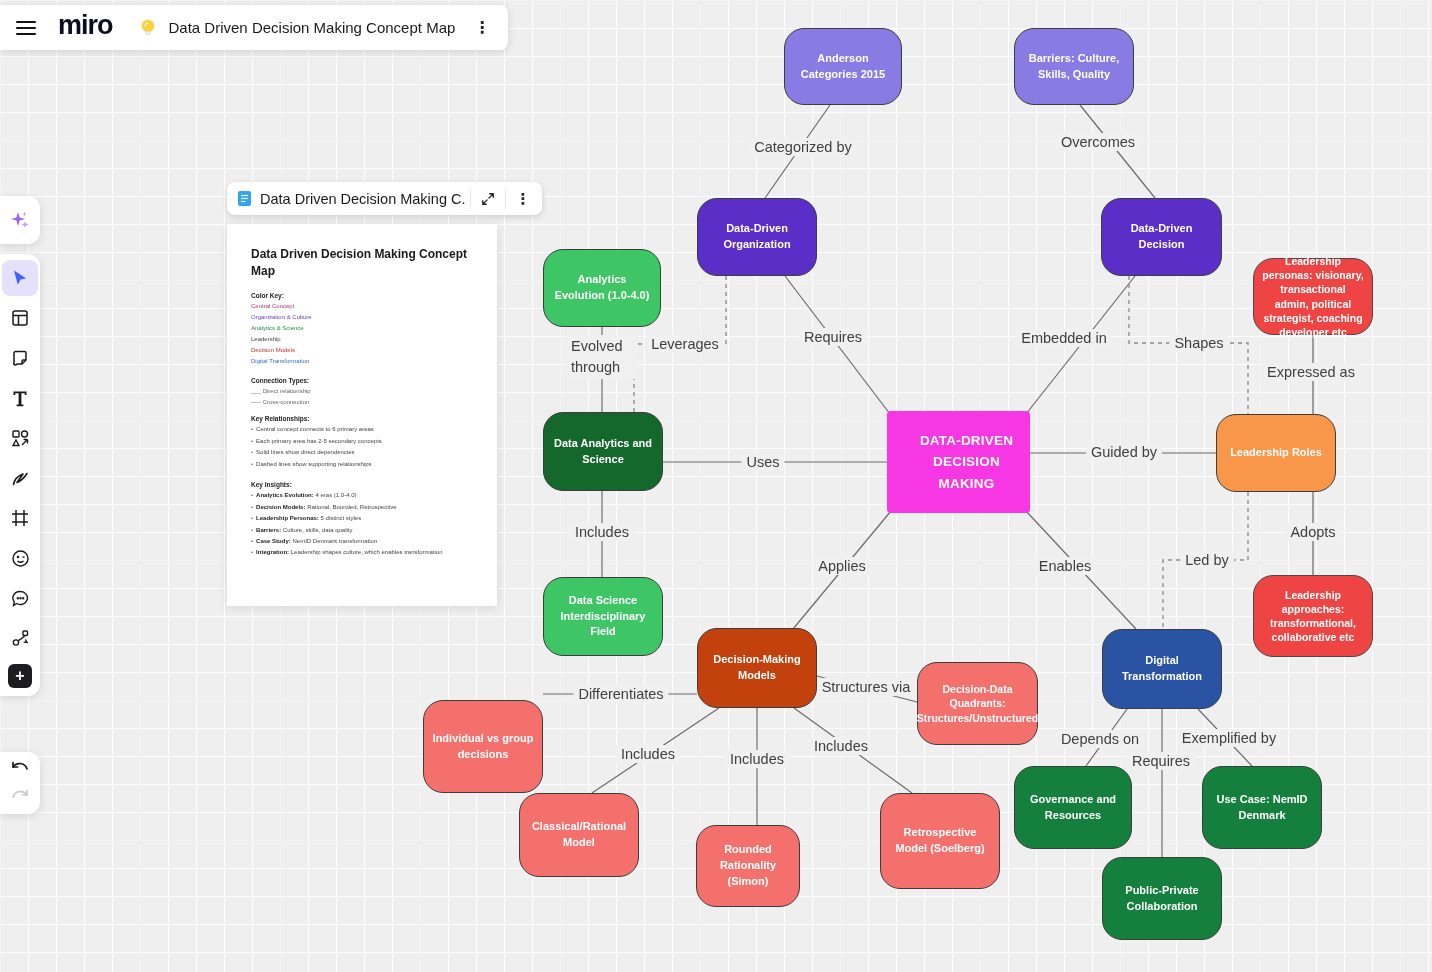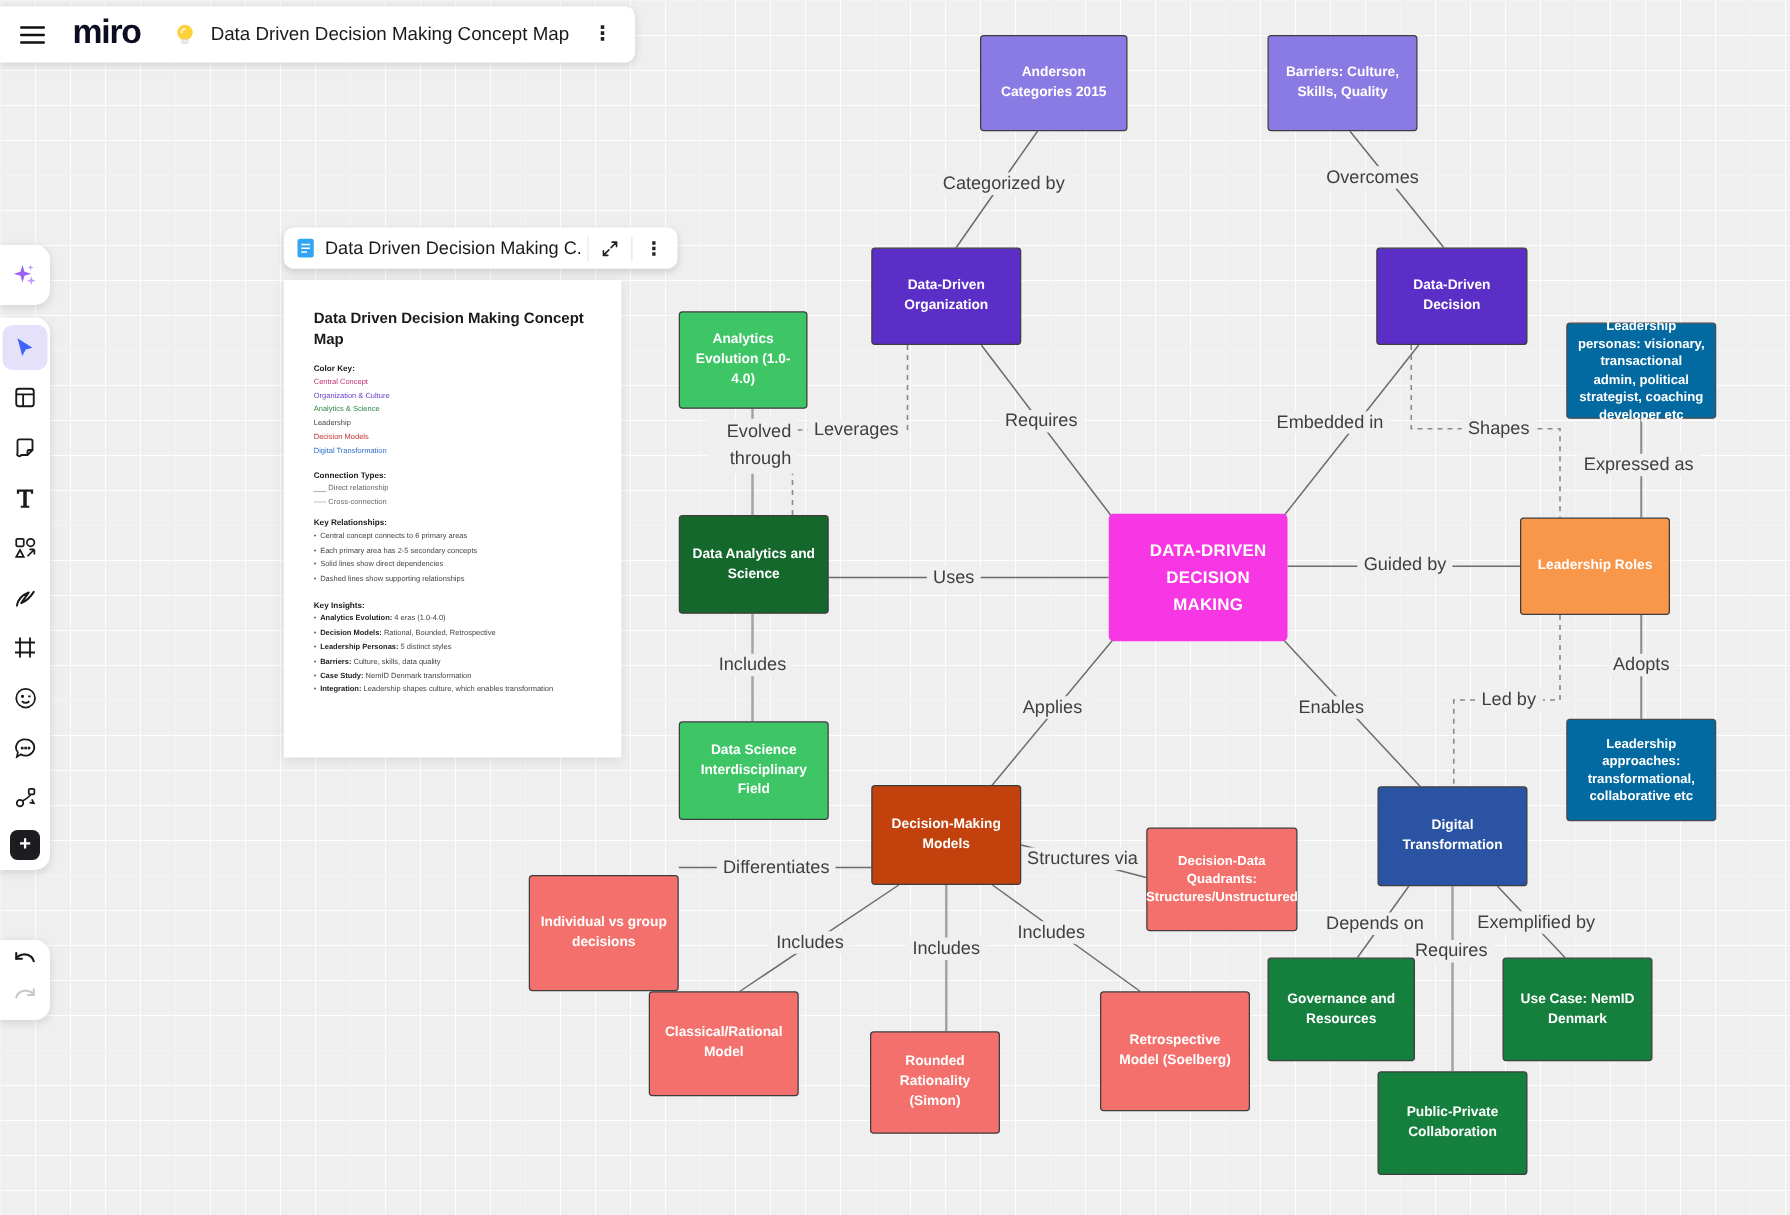--- a/index.html
+++ b/index.html
@@ -61,34 +61,34 @@
   .doc-bullet .dot { color:#5a6f8f; font-size:6px; }
   .doc-bullet b { font-weight:700; color:#222; }
 
   
   .edges-svg { position:absolute; left:0; top:0; width:1432px; height:972px; z-index:1; }
   .edge-label {
     position:absolute; transform:translate(-50%,-50%);
     font-size:14.5px; color:#3f3f3f; background:#f0f0f0;
     padding:1px 5px; white-space:nowrap; z-index:2;
   }
-  .edge-label.wrap { white-space:normal; width:72px; text-align:right; line-height:1.45; }
+  .edge-label.wrap { white-space:normal; width:72px; text-align:left; line-height:1.45; }
 
   .node {
-    position:absolute; z-index:3; border:1.5px solid #3d3d3d; border-radius:3px;
+    position:absolute; z-index:3; border:1.5px solid #3d3d3d; border-radius:20px;
     display:flex; align-items:center; justify-content:center; text-align:center;
     color:#fff; font-size:11px; font-weight:600; line-height:1.45; padding:6px 8px;
     cursor:pointer;
   }
   .c-lpurple { background:#8a7ae4; }
   .c-purple  { background:#5b2ec8; }
   .c-green   { background:#3ec566; }
   .c-dgreen  { background:#15682c; }
   .c-orange  { background:#f8964a; }
-  .c-peach   { background:#0369a1; border-color:#4a4a4a; }
+  .c-peach   { background:#ef4444; border-color:#4a4a4a; }
   .c-salmon  { background:#f4706c; }
   .c-dred    { background:#c2410c; }
   .c-dblue   { background:#2a54a3; }
   .c-blue    { background:#15803d; }
   .node.small { font-size:10.5px; font-weight:600; line-height:1.35; }
   .node.center-node {
     background:#f637e3; border:none; border-radius:4px;
     font-size:13.5px; font-weight:700; letter-spacing:0.2px; line-height:1.6; z-index:4;padding-left:24px;
   }
 </style>
@@ -148,21 +148,21 @@
 <div class="edge-label" style="left:757px;top:759px">Includes</div>
 <div class="edge-label" style="left:841px;top:746px">Includes</div>
 <div class="edge-label" style="left:1100px;top:739px">Depends on</div>
 <div class="edge-label" style="left:1161px;top:761px">Requires</div>
 <div class="edge-label" style="left:1229px;top:738px">Exemplified by</div>
 
 <div class="node c-lpurple" style="left:784px;top:28px;width:118px;height:77px">Anderson Categories 2015</div>
 <div class="node c-lpurple" style="left:1014px;top:28px;width:120px;height:77px">Barriers: Culture, Skills, Quality</div>
 <div class="node c-purple" style="left:697px;top:198px;width:120px;height:78px">Data-Driven Organization</div>
 <div class="node c-purple" style="left:1101px;top:198px;width:121px;height:78px">Data-Driven Decision</div>
-<div class="node c-green" style="left:543px;top:249px;width:103px;height:78px">Analytics Evolution (1.0-4.0)</div>
+<div class="node c-green" style="left:543px;top:249px;width:118px;height:78px">Analytics Evolution (1.0-4.0)</div>
 <div class="node c-peach small" style="left:1253px;top:258px;width:120px;height:77px">Leadership personas: visionary, transactional admin, political strategist, coaching developer etc</div>
 <div class="node c-dgreen" style="left:543px;top:412px;width:120px;height:79px">Data Analytics and Science</div>
 <div class="node center-node" style="left:887px;top:411px;width:143px;height:102px">DATA-DRIVEN DECISION MAKING</div>
 <div class="node c-orange" style="left:1216px;top:414px;width:120px;height:78px">Leadership Roles</div>
 <div class="node c-green" style="left:543px;top:577px;width:120px;height:79px">Data Science Interdisciplinary Field</div>
 <div class="node c-peach small" style="left:1253px;top:575px;width:120px;height:82px">Leadership approaches: transformational, collaborative etc</div>
 <div class="node c-salmon" style="left:423px;top:700px;width:120px;height:93px">Individual vs group decisions</div>
 <div class="node c-dred" style="left:697px;top:628px;width:120px;height:80px">Decision-Making Models</div>
 <div class="node c-salmon small" style="left:917px;top:662px;width:121px;height:83px">Decision-Data Quadrants: Structures/Unstructured</div>
 <div class="node c-dblue" style="left:1102px;top:629px;width:120px;height:80px">Digital Transformation</div>

